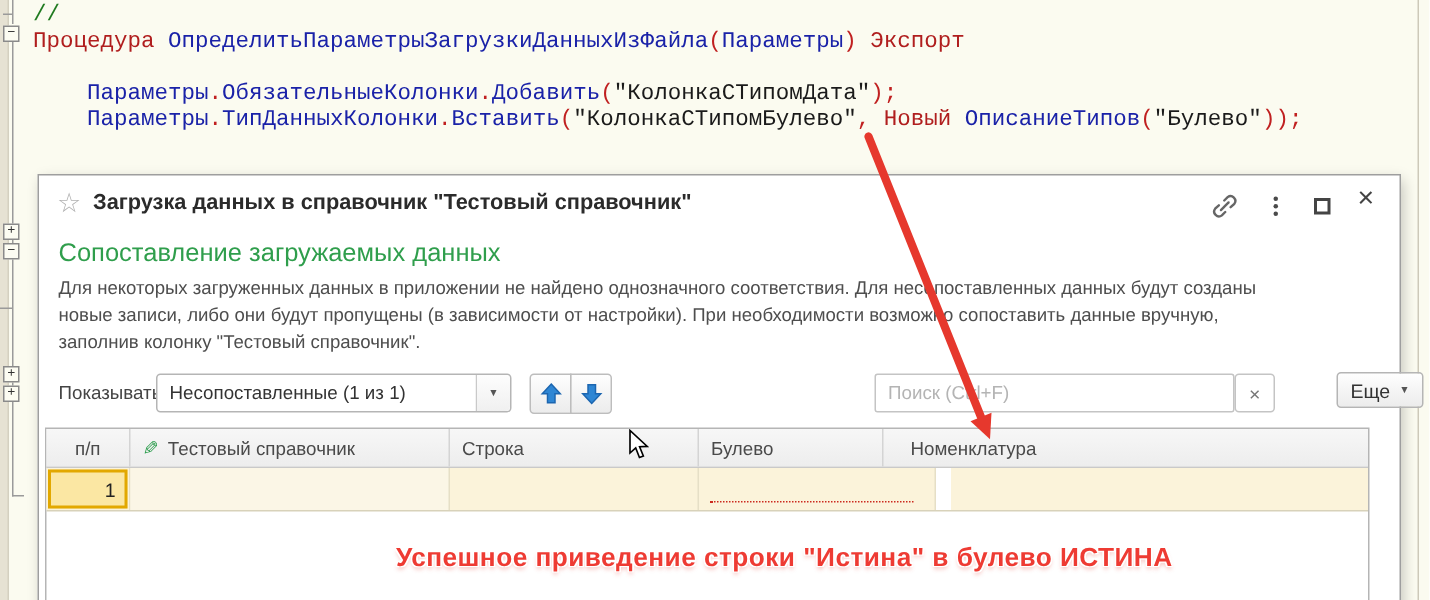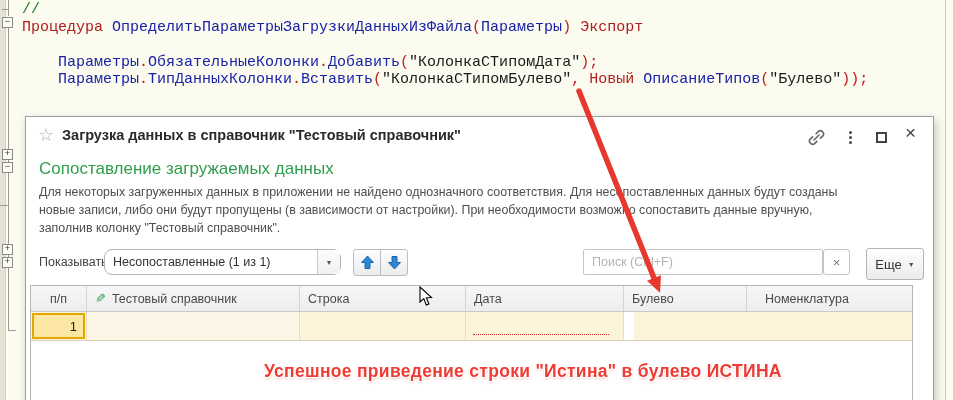--- a/index.html
+++ b/index.html
@@ -31,38 +31,38 @@
   .icon-dots{left:823px;top:14px;display:flex;flex-direction:column;gap:2px;}
   .icon-dots i{width:3px;height:3px;border-radius:50%;background:#4a4a4a;}
   .icon-max{left:850px;top:15px;width:11px;height:11px;box-sizing:border-box;border:2px solid #444;}
   .icon-close{left:879px;top:6px;font-size:19px;color:#444;line-height:19px;}
 
   .section-title{position:absolute;left:13px;top:42px;font-size:17px;color:#2f9e4c;}
   .desc{position:absolute;left:13px;top:66px;font-size:12.4px;color:#4e4e4e;line-height:18px;white-space:nowrap;}
 
   .tb-label{position:absolute;left:13px;top:132px;height:26px;line-height:26px;font-size:12.5px;color:#444;}
   .combo{position:absolute;left:78px;top:132px;width:237px;height:26px;box-sizing:border-box;
-    border:1px solid #b5b5b5;border-radius:8px;background:#fff;display:flex;align-items:center;}
+    border:1px solid #b5b5b5;border-radius:3px;background:#fff;display:flex;align-items:center;}
   .combo-value{flex:1;padding-left:8px;font-size:12.5px;color:#333;white-space:nowrap;overflow:hidden;}
   .combo-caret{width:22px;height:100%;border-left:1px solid #c9c9c9;display:flex;
     align-items:center;justify-content:center;font-size:7px;color:#555;
     background:linear-gradient(#fdfdfd,#f0f0f0);border-radius:0 3px 3px 0;}
   .nav-group{position:absolute;left:327px;top:132px;display:flex;}
   .nav-btn{width:28px;height:27px;box-sizing:border-box;border:1px solid #bdbdbd;
     background:linear-gradient(#fefefe,#ececec);display:flex;align-items:center;justify-content:center;}
   .nav-btn:first-child{border-radius:3px 0 0 3px;}
   .nav-btn:last-child{border-radius:0 3px 3px 0;margin-left:-1px;}
   .search-input{position:absolute;left:557px;top:132px;width:240px;height:26px;box-sizing:border-box;
     border:1px solid #c4c4c4;border-radius:2px;padding:0 8px;font-size:12.5px;color:#333;
     font-family:"Liberation Sans",sans-serif;outline:none;}
   .search-input::placeholder{color:#b4b4b4;}
   .clear-btn{position:absolute;left:797px;top:132px;width:27px;height:26px;box-sizing:border-box;
     border:1px solid #c4c4c4;border-radius:3px;background:#fff;color:#777;font-size:13px;
     display:flex;align-items:center;justify-content:center;}
-  .more-btn{position:absolute;left:840px;top:131px;width:58px;height:32px;box-sizing:border-box;
+  .more-btn{position:absolute;left:865px;top:131px;width:58px;height:24px;box-sizing:border-box;
     border:1px solid #b5b5b5;border-radius:3px;background:linear-gradient(#fefefe,#ececec);
     display:flex;align-items:center;justify-content:center;gap:6px;font-size:13px;color:#333;}
   .more-caret{font-size:7px;color:#555;}
 
   
   .tbl{position:absolute;left:4px;top:168px;width:883px;height:122px;box-sizing:border-box;
     border:1px solid #b5b5b5;background:#fff;}
   .tbl-head{display:flex;height:25px;background:linear-gradient(#f7f7f7,#ededed);
     border-bottom:1px solid #c9c9c9;}
   .th{box-sizing:border-box;border-right:1px solid #d4d4d4;font-size:12.5px;color:#4a4a4a;
@@ -162,21 +162,20 @@
     </span>
 
     <div class="tbl">
       <div class="tbl-head">
         <div class="th c0">п/п</div>
         <div class="th c1">
           <span class="pencil">✎</span>
           <span>Тестовый справочник</span>
         </div>
         <div class="th c2">Строка</div>
-        <div class="th c3">Дата</div>
         <div class="th c4">Булево</div>
         <div class="th c5">Номенклатура</div>
       </div>
       <div class="tbl-row">
         <div class="td c0">
           <div class="sel-cell">1</div>
         </div>
         <div class="td c1"></div>
         <div class="td c2"></div>
         <div class="td c3">

